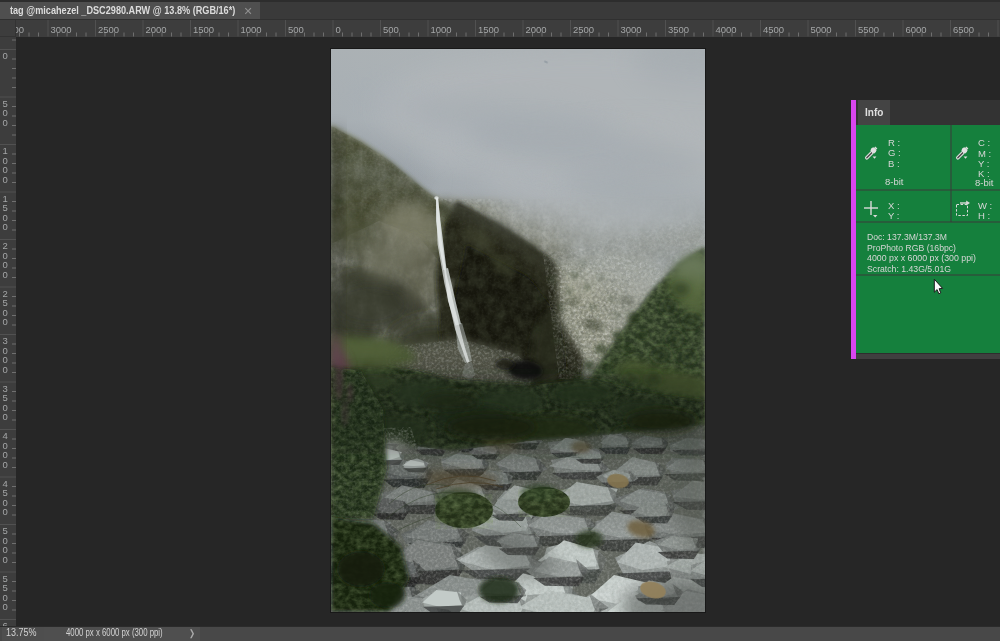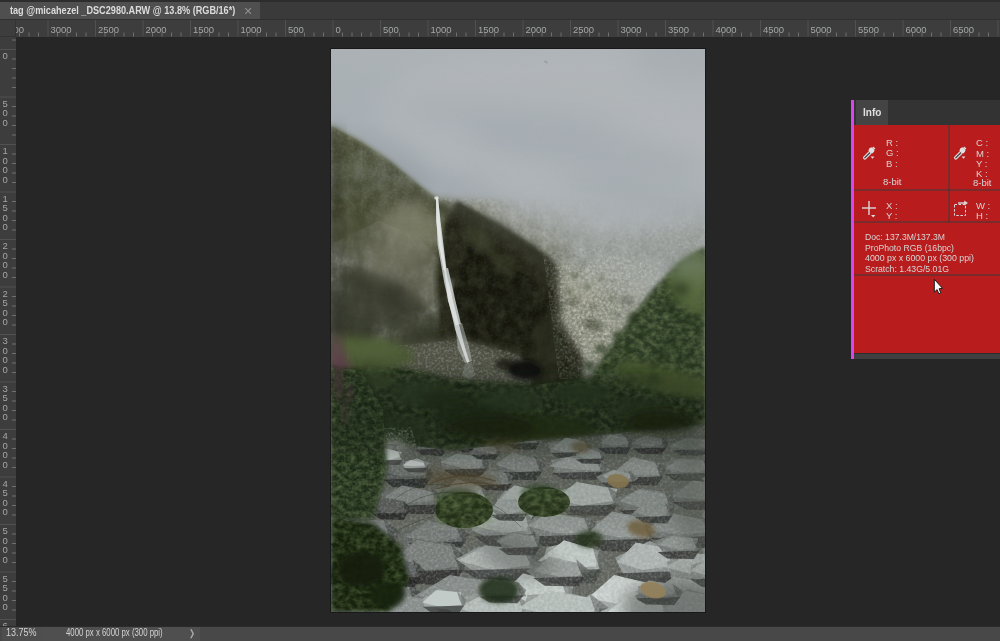--- a/index.html
+++ b/index.html
@@ -877,21 +877,21 @@
       <ellipse cx="14.0" cy="364.0" rx="3.5" ry="14.0" fill="#5f4050" opacity="0.4" filter="url(#b2)"></ellipse>
       <ellipse cx="19.0" cy="344.0" rx="3.0" ry="10.0" fill="#6f4a5a" opacity="0.5" filter="url(#b2)"></ellipse>
       <ellipse cx="160.0" cy="378.0" rx="45.0" ry="13.0" fill="#1a2410" opacity="0.8" filter="url(#b4)"></ellipse>
       <ellipse cx="330.0" cy="372.0" rx="36.0" ry="12.0" fill="#1a2410" opacity="0.8" filter="url(#b4)"></ellipse>
       <rect x="0" y="325" width="374" height="80" fill="#10180a" opacity="0.26" filter="url(#b8)"></rect>
       <rect x="0" y="80" width="10" height="260" fill="#1a1f14" opacity="0.35" filter="url(#b8)"></rect>
       <ellipse cx="360.0" cy="12.0" rx="60.0" ry="26.0" fill="#9aa2a8" opacity="0.3" filter="url(#b12)"></ellipse>
       <ellipse cx="215.0" cy="13.0" rx="2.2" ry="1.1" fill="#848e97" opacity="0.6" filter="url(#b1)" transform="rotate(25 215 13)"></ellipse>
     </svg></div>
 
-<div class="abs" style="left:851px;top:100px;width:149px;height:259px;background:#b91c1c;border-left:3px solid #d946ef">
+<div class="abs" style="left:851px;top:100px;width:149px;height:259px;background:#15803d;border-left:5px solid #d946ef">
   <div class="abs" style="left:0;top:0;width:149px;height:25px;background:#333333"></div>
   <div class="abs" style="left:2px;top:0;width:32px;height:25px;background:#444444"></div>
   <div class="abs" style="left:9px;top:7px;font-size:10px;font-weight:bold;color:#e0e0e0">Info</div>
 
   <svg class="abs" style="left:0;top:25px" width="149" height="234">
 
     <line x1="95" y1="0" x2="95" y2="65" stroke="#3a3a3a"></line>
     <line x1="0" y1="65" x2="149" y2="65" stroke="#3a3a3a"></line>
     <line x1="95" y1="65" x2="95" y2="97" stroke="#3a3a3a"></line>
     <line x1="0" y1="97" x2="149" y2="97" stroke="#3a3a3a"></line>

